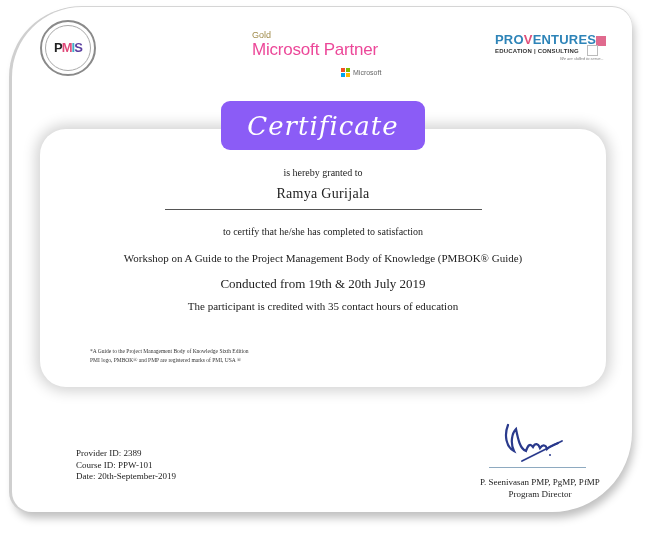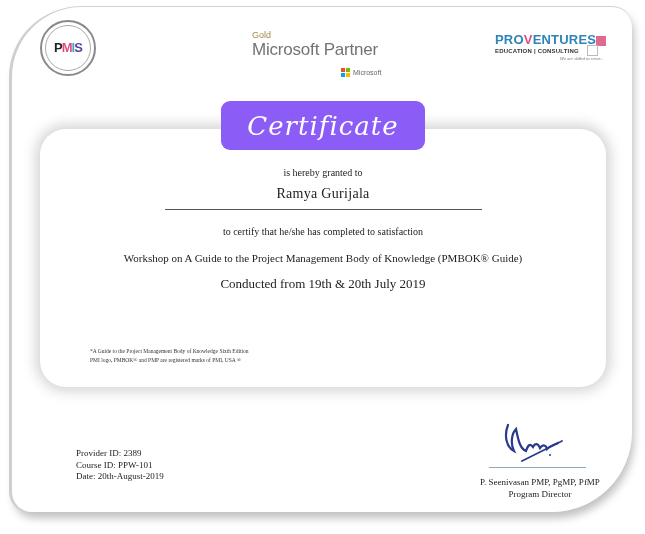--- a/index.html
+++ b/index.html
@@ -26,21 +26,21 @@
   .pmi-letters { font-weight:bold; font-size:13px; line-height:12px; letter-spacing:-1px; }
   .pmi-letters .p { color:#222; }
   .pmi-letters .m { color:#e04b7a; }
   .pmi-letters .i { color:#3fb0c9; }
   .pmi-letters .s { color:#5b3fa0; }
 
   .ms-partner {
     position:absolute; left:252px; top:30px; font-family:"Liberation Sans", sans-serif;
   }
   .ms-gold { font-size:9px; color:#a08b4a; line-height:10px; }
-  .ms-title { font-size:17px; color:#737373; line-height:20px; letter-spacing:-0.2px; }
+  .ms-title { font-size:17px; color:#ec4899; line-height:20px; letter-spacing:-0.2px; }
   .ms-brand {
     position:absolute; left:341px; top:68px; display:flex; align-items:center; gap:3px;
     font-family:"Liberation Sans", sans-serif; font-size:7px; color:#666;
   }
   .ms-grid { display:grid; grid-template-columns:4px 4px; grid-gap:1px; }
   .ms-grid span { width:4px; height:4px; display:block; }
 
   .proventures { position:absolute; left:495px; top:33px; font-family:"Liberation Sans", sans-serif; }
   .pv-name { font-size:13px; font-weight:bold; color:#2e84b8; letter-spacing:0.2px; line-height:14px; }
   .pv-name .check { color:#e0507a; }
@@ -121,31 +121,32 @@
 
 <div class="cert-banner">Certificate</div>
 
 <div class="center-text t-granted">is hereby granted to</div>
 <div class="center-text t-name">Ramya Gurijala</div>
 <div class="name-line"></div>
 <div class="center-text t-certify">to certify that he/she has completed to satisfaction</div>
 <div class="center-text t-workshop">Workshop on A Guide to the Project Management Body of Knowledge (PMBOK® Guide)</div>
 <div class="center-text t-conducted">Conducted from 19th &amp; 20th July 2019</div>
 <div class="center-text t-credit">
+  <div>The participant is credited with 35 contact hours of education</div>
 </div>
 
 <div class="footnote">
   <div>*A Guide to the Project Management Body of Knowledge Sixth Edition</div>
   <div>PMI logo, PMBOK® and PMP are registered marks of PMI, USA ®</div>
 </div>
 
 <div class="provider">
   <div>Provider ID: 2389</div>
   <div>Course ID: PPW-101</div>
-  <div>Date: 20th-August-2019</div>
+  <div>Date: 20th-September-2019</div>
 </div>
 
 <svg class="signature" width="70" height="45" viewBox="0 0 70 45">
   <path d="M8 4 C4 14, 6 26, 14 30 C10 22, 12 12, 16 8 C18 18, 20 28, 26 30 C28 24, 30 22, 33 26 C35 22, 38 22, 40 27 C43 23, 46 24, 47 28 C50 25, 54 24, 58 22" fill="none" stroke="#2a3a8c" stroke-width="2.2" stroke-linecap="round"></path>
   <path d="M22 40 L62 20" fill="none" stroke="#2a3a8c" stroke-width="1.8" stroke-linecap="round"></path>
   <circle cx="50" cy="34" r="1" fill="#2a3a8c"></circle>
 </svg>
 <div class="sig-line"></div>
 <div class="signer">
   <div>P. Seenivasan PMP, PgMP, PfMP</div>

